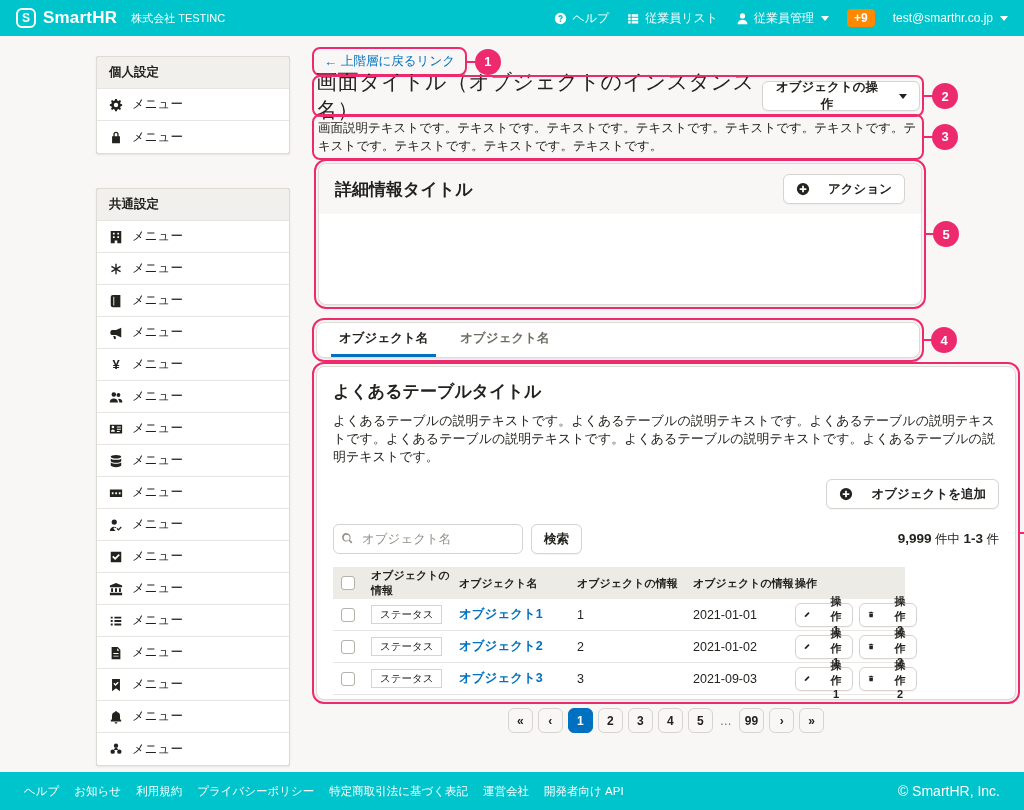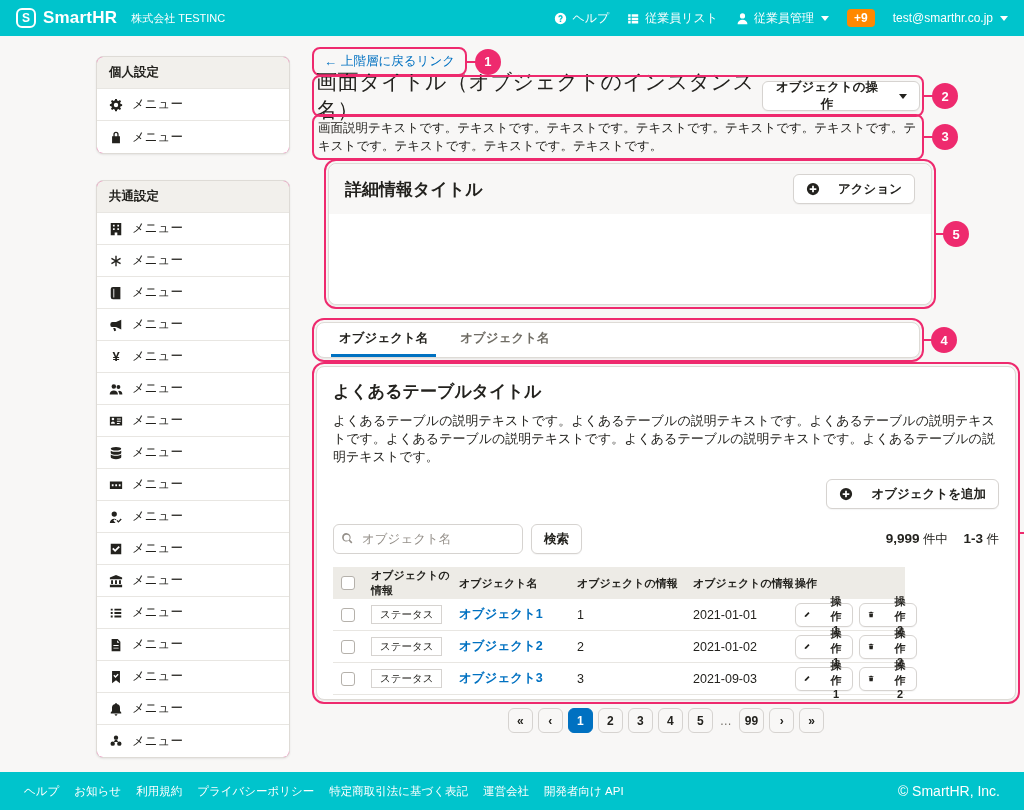--- a/index.html
+++ b/index.html
@@ -23,22 +23,22 @@
   .appbar-right{margin-left:auto; display:flex; align-items:center; gap:18px; font-size:12px;}
   .appbar-item{display:flex; align-items:center; gap:5px; cursor:pointer; white-space:nowrap;}
   .appbar .ic{width:13px; height:13px; fill:#fff;}
   .caret{width:0; height:0; border-left:4px solid transparent; border-right:4px solid transparent;
     border-top:5px solid currentColor; display:inline-block; margin-left:2px;}
   .badge-orange{background:var(--orange); color:#fff; font-weight:bold; font-size:12px;
     border-radius:4px; padding:3px 7px; line-height:1;}
 
   
   .sidebar{position:absolute; left:96px; top:56px; width:194px;}
-  .scard{background:#ec4899; border:1px solid #dedbd6; border-radius:7px; overflow:hidden;
-    box-shadow:0 1px 2px rgba(0,0,0,.08); margin-bottom:26px;}
+  .scard{background:#ec4899; border:1px solid #dedbd6; border-radius:2px; overflow:hidden;
+    box-shadow:0 1px 2px rgba(0,0,0,.08); margin-bottom:34px;}
   .scard-head{background:var(--headbg); font-size:12.5px; font-weight:bold; padding:0 12px;
     line-height:31px; border-bottom:1px solid var(--rowline);}
   .sitem{list-style:none; display:flex; align-items:center; gap:9px; height:32px; padding:0 12px;
     font-size:12.5px; background:#fff; border-bottom:1px solid var(--rowline); cursor:pointer;}
   .sitem:last-child{border-bottom:none;}
   .sitem .ic{width:14px; height:14px; fill:var(--ink); flex:none;}
   .glyph{width:14px; text-align:center; font-weight:bold; font-size:13px; flex:none;}
 
   
   .main{position:absolute; left:316px; top:0; width:604px; height:772px;}
@@ -63,21 +63,21 @@
   .btn .ic{width:14px; height:14px; fill:var(--ink);}
   .btn-md{font-size:12.5px; padding:0 12px; height:30px;}
   .btn-sm{font-size:11px; padding:0 8px; height:24px;}
   .btn-sm .ic{width:11px; height:11px;}
 
   .desc{position:absolute; top:118px; left:0; width:604px; border-radius:4px; font-size:12.5px;
     line-height:18px; padding:1px 2px;}
 
   .panel{background:#fff; border:1px solid #dedbd6; border-radius:8px;
     box-shadow:0 1px 2px rgba(0,0,0,.08);}
-  .detail-panel{position:absolute; top:163px; left:12px; width:604px; height:142px;}
+  .detail-panel{position:absolute; top:163px; left:2px; width:604px; height:142px;}
   .detail-head{display:flex; align-items:center; justify-content:space-between; padding:10px 16px;
     background:var(--bg); border-radius:8px 8px 0 0;}
   .detail-title{font-size:17px;}
   .detail-body{height:90px; background:#fff; border-radius:0 0 8px 8px;}
 
   .tabs-card{position:absolute; top:322px; left:0; width:604px; height:36px; display:flex;
     align-items:stretch; padding:0 8px; gap:4px;}
   .tab{display:flex; align-items:center; padding:0 8px; margin:0 6px; font-size:12.5px; font-weight:bold;
     color:var(--muted); border-bottom:3px solid transparent; cursor:pointer;}
   .tab.active{color:var(--ink); border-bottom-color:var(--blue);}
@@ -86,21 +86,21 @@
   .tp-title{font-size:17px;}
   .tp-desc{font-size:13px; line-height:18px; margin-top:9px;}
   .tp-addrow{display:flex; justify-content:flex-end; margin-top:13px;}
   .tp-searchrow{display:flex; align-items:center; margin-top:15px; gap:8px;}
   .search-wrap{position:relative;}
   .search-input{width:190px; height:30px; border:1px solid var(--border); border-radius:6px;
     padding:0 8px 0 28px; font-size:12.5px; font-family:inherit; color:var(--ink); background:#fff;}
   .search-input::placeholder{color:#948f89;}
   .search-wrap .ic{position:absolute; left:8px; top:8px; width:13px; height:13px; fill:#948f89;}
   .count{margin-left:auto; font-size:12.5px; color:var(--ink);}
-  .count b{font-size:13.5px;margin-left:12px;}
+  .count b{font-size:13.5px;}
 
   .tbl{margin-top:13px; border:0; width:572px;}
   .trow{display:grid; grid-template-columns:38px 88px 118px 116px 102px 1fr; align-items:center;
     height:32px; background:#fff; border-bottom:1px solid var(--rowline); font-size:12.5px;}
   .trow.thead{background:var(--thead); font-size:11px; font-weight:bold; border-bottom:none;}
   .cb{width:14px; height:14px; border:1.5px solid #b5b1ab; border-radius:3px; background:#fff;
     margin-left:8px; cursor:pointer;}
   .badge{display:inline-block; border:1px solid var(--border); border-radius:0; background:#fff;
     font-size:10.5px; padding:2px 8px; line-height:1.2;}
   .rowlink{color:var(--blue); font-weight:bold; font-size:12.5px; text-decoration:none; cursor:pointer;}

